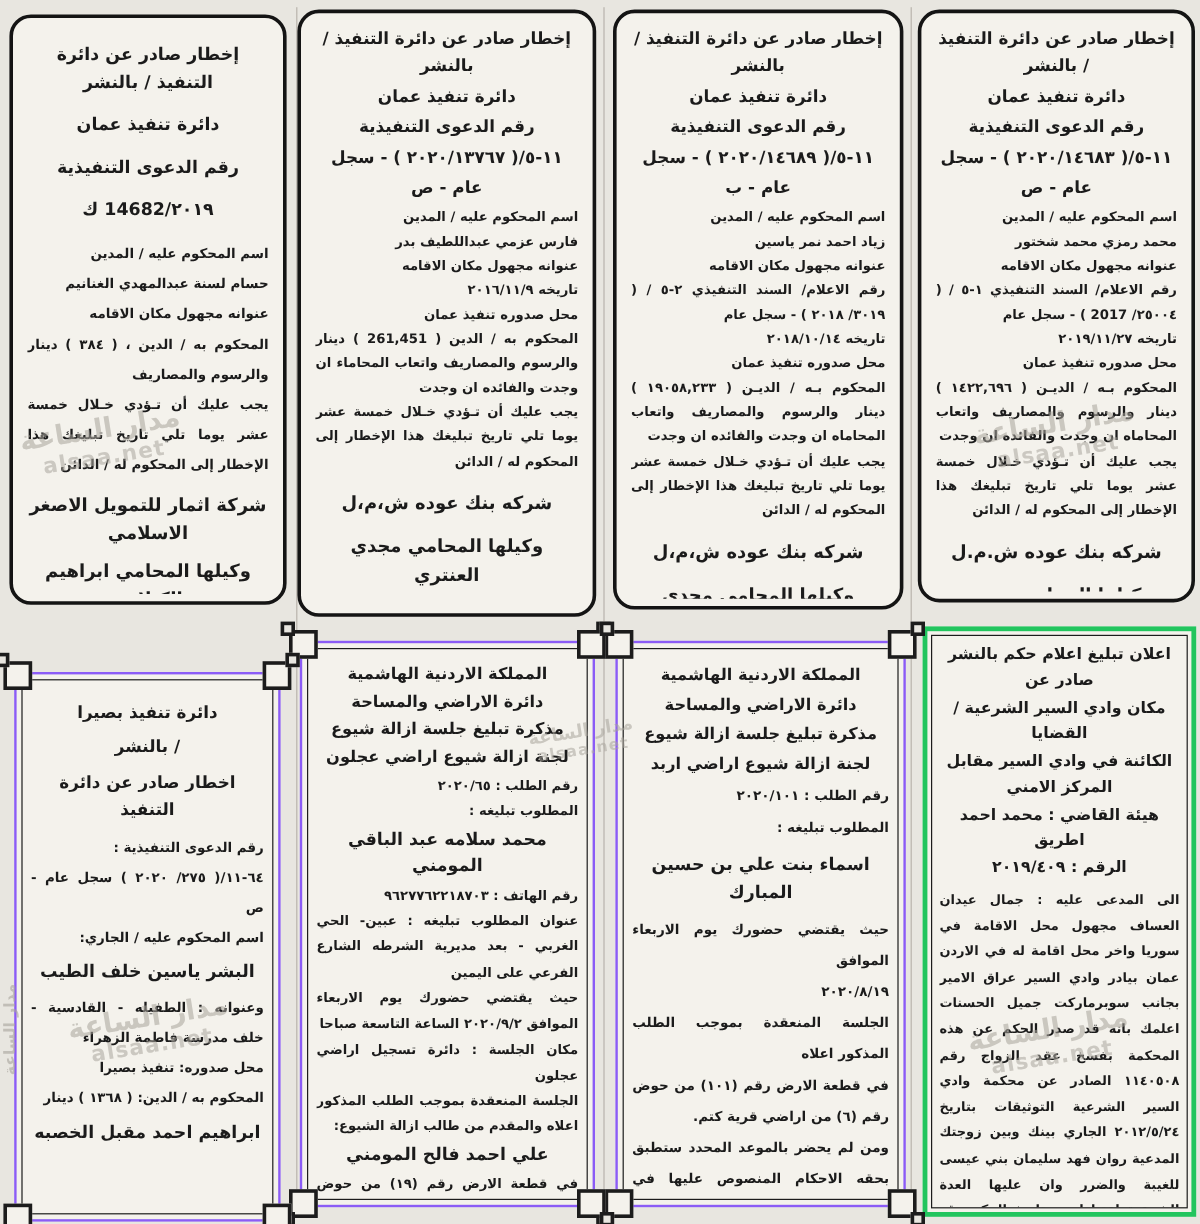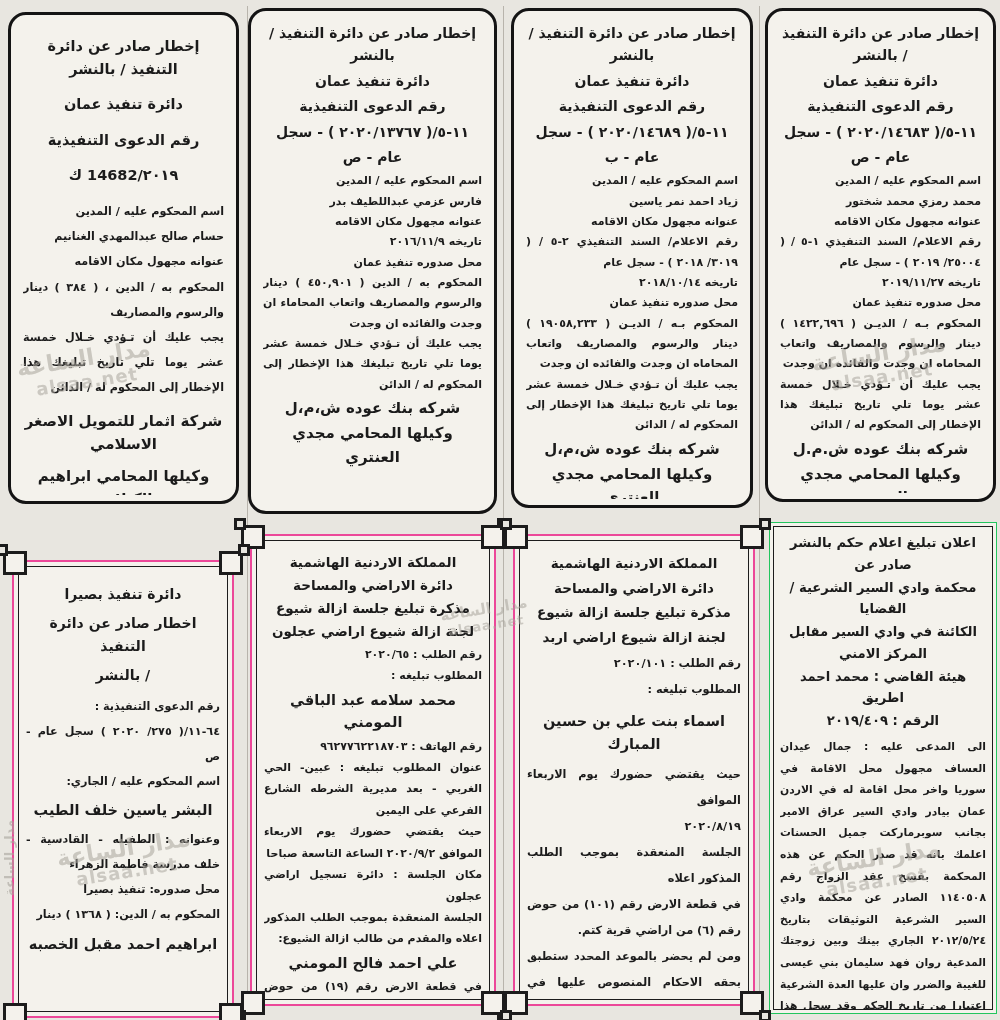--- a/index.html
+++ b/index.html
@@ -9,29 +9,29 @@
     font-family:"DejaVu Sans",sans-serif;
     direction:rtl;
   }
   .box{
     position:absolute;box-sizing:border-box;background:#f4f2ec;color:#1b1b1b;
     overflow:hidden;
   }
   
   .rounded{border:3px solid #141414;border-radius:18px;padding:8px 12px 6px;}
   
-  .ornate{border:2px solid #ec4899;padding:14px 12px 6px;overflow:visible;}
+  .ornate{border:2px solid #8b5cf6;padding:14px 12px 6px;overflow:visible;}
   .ornate .inner-rule{position:absolute;inset:4px;border:1px solid #1c1c1c;pointer-events:none;}
-  .plainbox{border:1px solid #22c55e;padding:8px 10px 4px;}
+  .plainbox{border:4px solid #22c55e;padding:8px 10px 4px;}
   .plainbox .inner-rule{position:absolute;inset:3px;border:1px solid #1c1c1c;pointer-events:none;}
   .content{position:relative;z-index:1;overflow:hidden;height:100%;}
 
   .ln{font-weight:bold;margin:0;}
   .s-h{text-align:center;font-size:14px;line-height:1.6;margin:3px 0;}
-  .s-n{text-align:center;font-size:15px;line-height:1.55;margin:2px 0;}
+  .s-n{text-align:center;font-size:15px;line-height:1.55;margin:13px 0;}
   .s-b{text-align:justify;font-size:11px;line-height:1.85;}
 
   .n4 .s-h{margin:12px 0;font-size:14.5px;}
   .n4 .s-b{line-height:2.25;font-size:11.2px;}
   .n4 .s-n{margin:9px 0;}
 
   .n5 .s-h{font-size:14px;margin:7px 0;}
   .n5 .s-b{line-height:2.25;font-size:11.2px;}
   .n5 .s-n{font-size:14.5px;margin:5px 0;}
 
@@ -76,21 +76,21 @@
 <div class="box rounded n1" style="left:765px;top:8px;width:231px;height:494px">
   <div class="content">
       <div class="ln s-h">إخطار صادر عن دائرة التنفيذ / بالنشر</div>
       <div class="ln s-h">دائرة تنفيذ عمان</div>
       <div class="ln s-h">رقم الدعوى التنفيذية</div>
       <div class="ln s-h">١١-٥/( ٢٠٢٠/١٤٦٨٣ ) - سجل</div>
       <div class="ln s-h">عام - ص</div>
       <div class="ln s-b">اسم المحكوم عليه / المدين</div>
       <div class="ln s-b">محمد رمزي محمد شختور</div>
       <div class="ln s-b">عنوانه مجهول مكان الاقامه</div>
-      <div class="ln s-b">رقم الاعلام/ السند التنفيذي ١-٥ / ( ٢٥٠٠٤/ ٢٠١٩ ) - سجل عام</div>
+      <div class="ln s-b">رقم الاعلام/ السند التنفيذي ١-٥ / ( ٢٥٠٠٤/ 2017 ) - سجل عام</div>
       <div class="ln s-b">تاريخه ٢٠١٩/١١/٢٧</div>
       <div class="ln s-b">محل صدوره تنفيذ عمان</div>
       <div class="ln s-b">المحكوم بـه / الديـن ( ١٤٢٢,٦٩٦ ) دينار والرسوم والمصاريف واتعاب المحاماه ان وجدت والفائده ان وجدت</div>
       <div class="ln s-b">يجب عليك أن تـؤدي خـلال خمسة عشر يوما تلي تاريخ تبليغك هذا الإخطار إلى المحكوم له / الدائن</div>
       <div class="ln s-n">شركه بنك عوده ش.م.ل</div>
       <div class="ln s-n">وكيلها المحامي مجدي العنتري</div>
     </div>
 </div>
 
 <div class="box rounded n2" style="left:511px;top:8px;width:242px;height:500px">
@@ -118,48 +118,48 @@
       <div class="ln s-h">إخطار صادر عن دائرة التنفيذ / بالنشر</div>
       <div class="ln s-h">دائرة تنفيذ عمان</div>
       <div class="ln s-h">رقم الدعوى التنفيذية</div>
       <div class="ln s-h">١١-٥/( ٢٠٢٠/١٣٧٦٧ ) - سجل</div>
       <div class="ln s-h">عام - ص</div>
       <div class="ln s-b">اسم المحكوم عليه / المدين</div>
       <div class="ln s-b">فارس عزمي عبداللطيف بدر</div>
       <div class="ln s-b">عنوانه مجهول مكان الاقامه</div>
       <div class="ln s-b">تاريخه ٢٠١٦/١١/٩</div>
       <div class="ln s-b">محل صدوره تنفيذ عمان</div>
-      <div class="ln s-b">المحكوم به / الدين ( ٤٥٠,٩٠١ ) دينار والرسوم والمصاريف واتعاب المحاماء ان وجدت والفائده ان وجدت</div>
+      <div class="ln s-b">المحكوم به / الدين ( 261,451 ) دينار والرسوم والمصاريف واتعاب المحاماء ان وجدت والفائده ان وجدت</div>
       <div class="ln s-b">يجب عليك أن تـؤدي خـلال خمسة عشر يوما تلي تاريخ تبليغك هذا الإخطار إلى المحكوم له / الدائن</div>
       <div class="ln s-n">شركه بنك عوده ش،م،ل</div>
       <div class="ln s-n">وكيلها المحامي مجدي العنتري</div>
     </div>
 </div>
 
 <div class="box rounded n4" style="left:8px;top:12px;width:231px;height:492px">
   <div class="content">
       <div class="ln s-h">إخطار صادر عن دائرة التنفيذ / بالنشر</div>
       <div class="ln s-h">دائرة تنفيذ عمان</div>
       <div class="ln s-h">رقم الدعوى التنفيذية</div>
       <div class="ln s-h">٢٠١٩/14682 ك</div>
       <div class="ln s-b">اسم المحكوم عليه / المدين</div>
-      <div class="ln s-b">حسام صالح عبدالمهدي الغنانيم</div>
+      <div class="ln s-b">حسام لسنة عبدالمهدي الغنانيم</div>
       <div class="ln s-b">عنوانه مجهول مكان الاقامه</div>
       <div class="ln s-b">المحكوم به / الدين ، ( ٣٨٤ ) دينار والرسوم والمصاريف</div>
       <div class="ln s-b">يجب عليك أن تـؤدي خـلال خمسة عشر يوما تلي تاريخ تبليغك هذا الإخطار إلى المحكوم له / الدائن</div>
       <div class="ln s-n">شركة اثمار للتمويل الاصغر الاسلامي</div>
       <div class="ln s-n">وكيلها المحامي ابراهيم الكيلاني</div>
     </div>
 </div>
 
 <div class="box plainbox n8" style="left:769px;top:522px;width:228px;height:492px">
   <span class="inner-rule"></span>
   <div class="content">
       <div class="ln s-h">اعلان تبليغ اعلام حكم بالنشر صادر عن</div>
-      <div class="ln s-h">محكمة وادي السير الشرعية / القضايا</div>
+      <div class="ln s-h">مكان وادي السير الشرعية / القضايا</div>
       <div class="ln s-h">الكائنة في وادي السير مقابل المركز الامني</div>
       <div class="ln s-h">هيئة القاضي : محمد احمد اطريق</div>
       <div class="ln s-h">الرقم : ٢٠١٩/٤٠٩</div>
       <div class="ln s-b">الى المدعى عليه : جمال عيدان العساف مجهول محل الاقامة في سوريا واخر محل اقامة له في الاردن عمان بيادر وادي السير عراق الامير بجانب سوبرماركت جميل الحسنات اعلمك بانه قد صدر الحكم عن هذه المحكمة بفسخ عقد الزواج رقم ١١٤٠٥٠٨ الصادر عن محكمة وادي السير الشرعية التوثيقات بتاريخ ٢٠١٢/٥/٢٤ الجاري بينك وبين زوجتك المدعية روان فهد سليمان بني عيسى للغيبة والضرر وان عليها العدة الشرعية اعتبارا من تاريخ الحكم وقد سجل هذا الحكم تحت الرقم ١٢٨/١٢٨/١١٥ تاريخ ٢٠٢٠/٣/٥ حكما غيابيا قابلا للاعتراض والاستئناف وموقوف النفاذ على تصديقه استئنافا مع تضمينك الرسوم والمصاريف القانونية وعليه جرى تبليغك ذلك حسب الاصول تحريرا في ٢٠٢٠/٥/٣١</div>
     </div>
 </div>
 
 <div class="box ornate n7" style="left:513px;top:534px;width:242px;height:472px">
   <span class="inner-rule"></span>
   <span class="corner c-tl"></span>
@@ -207,22 +207,22 @@
 </div>
 
 <div class="box ornate n5" style="left:12px;top:560px;width:222px;height:458px">
   <span class="inner-rule"></span>
   <span class="corner c-tl"></span>
   <span class="corner c-tr"></span>
   <span class="corner c-bl"></span>
   <span class="corner c-br"></span>
   <div class="content">
       <div class="ln s-h">دائرة تنفيذ بصيرا</div>
+      <div class="ln s-h">/ بالنشر</div>
       <div class="ln s-h">اخطار صادر عن دائرة التنفيذ</div>
-      <div class="ln s-h">/ بالنشر</div>
       <div class="ln s-b">رقم الدعوى التنفيذية :</div>
       <div class="ln s-b">٦٤-١١/( ٢٧٥/ ٢٠٢٠ ) سجل عام - ص</div>
       <div class="ln s-b">اسم المحكوم عليه / الجاري:</div>
       <div class="ln s-n">البشر ياسين خلف الطيب</div>
       <div class="ln s-b">وعنوانه : الطفيله - القادسية - خلف مدرسة فاطمة الزهراء</div>
       <div class="ln s-b">محل صدوره: تنفيذ بصيرا</div>
       <div class="ln s-b">المحكوم به / الدين: ( ١٣٦٨ ) دينار</div>
       <div class="ln s-n">ابراهيم احمد مقبل الخصبه</div>
     </div>
 </div>

